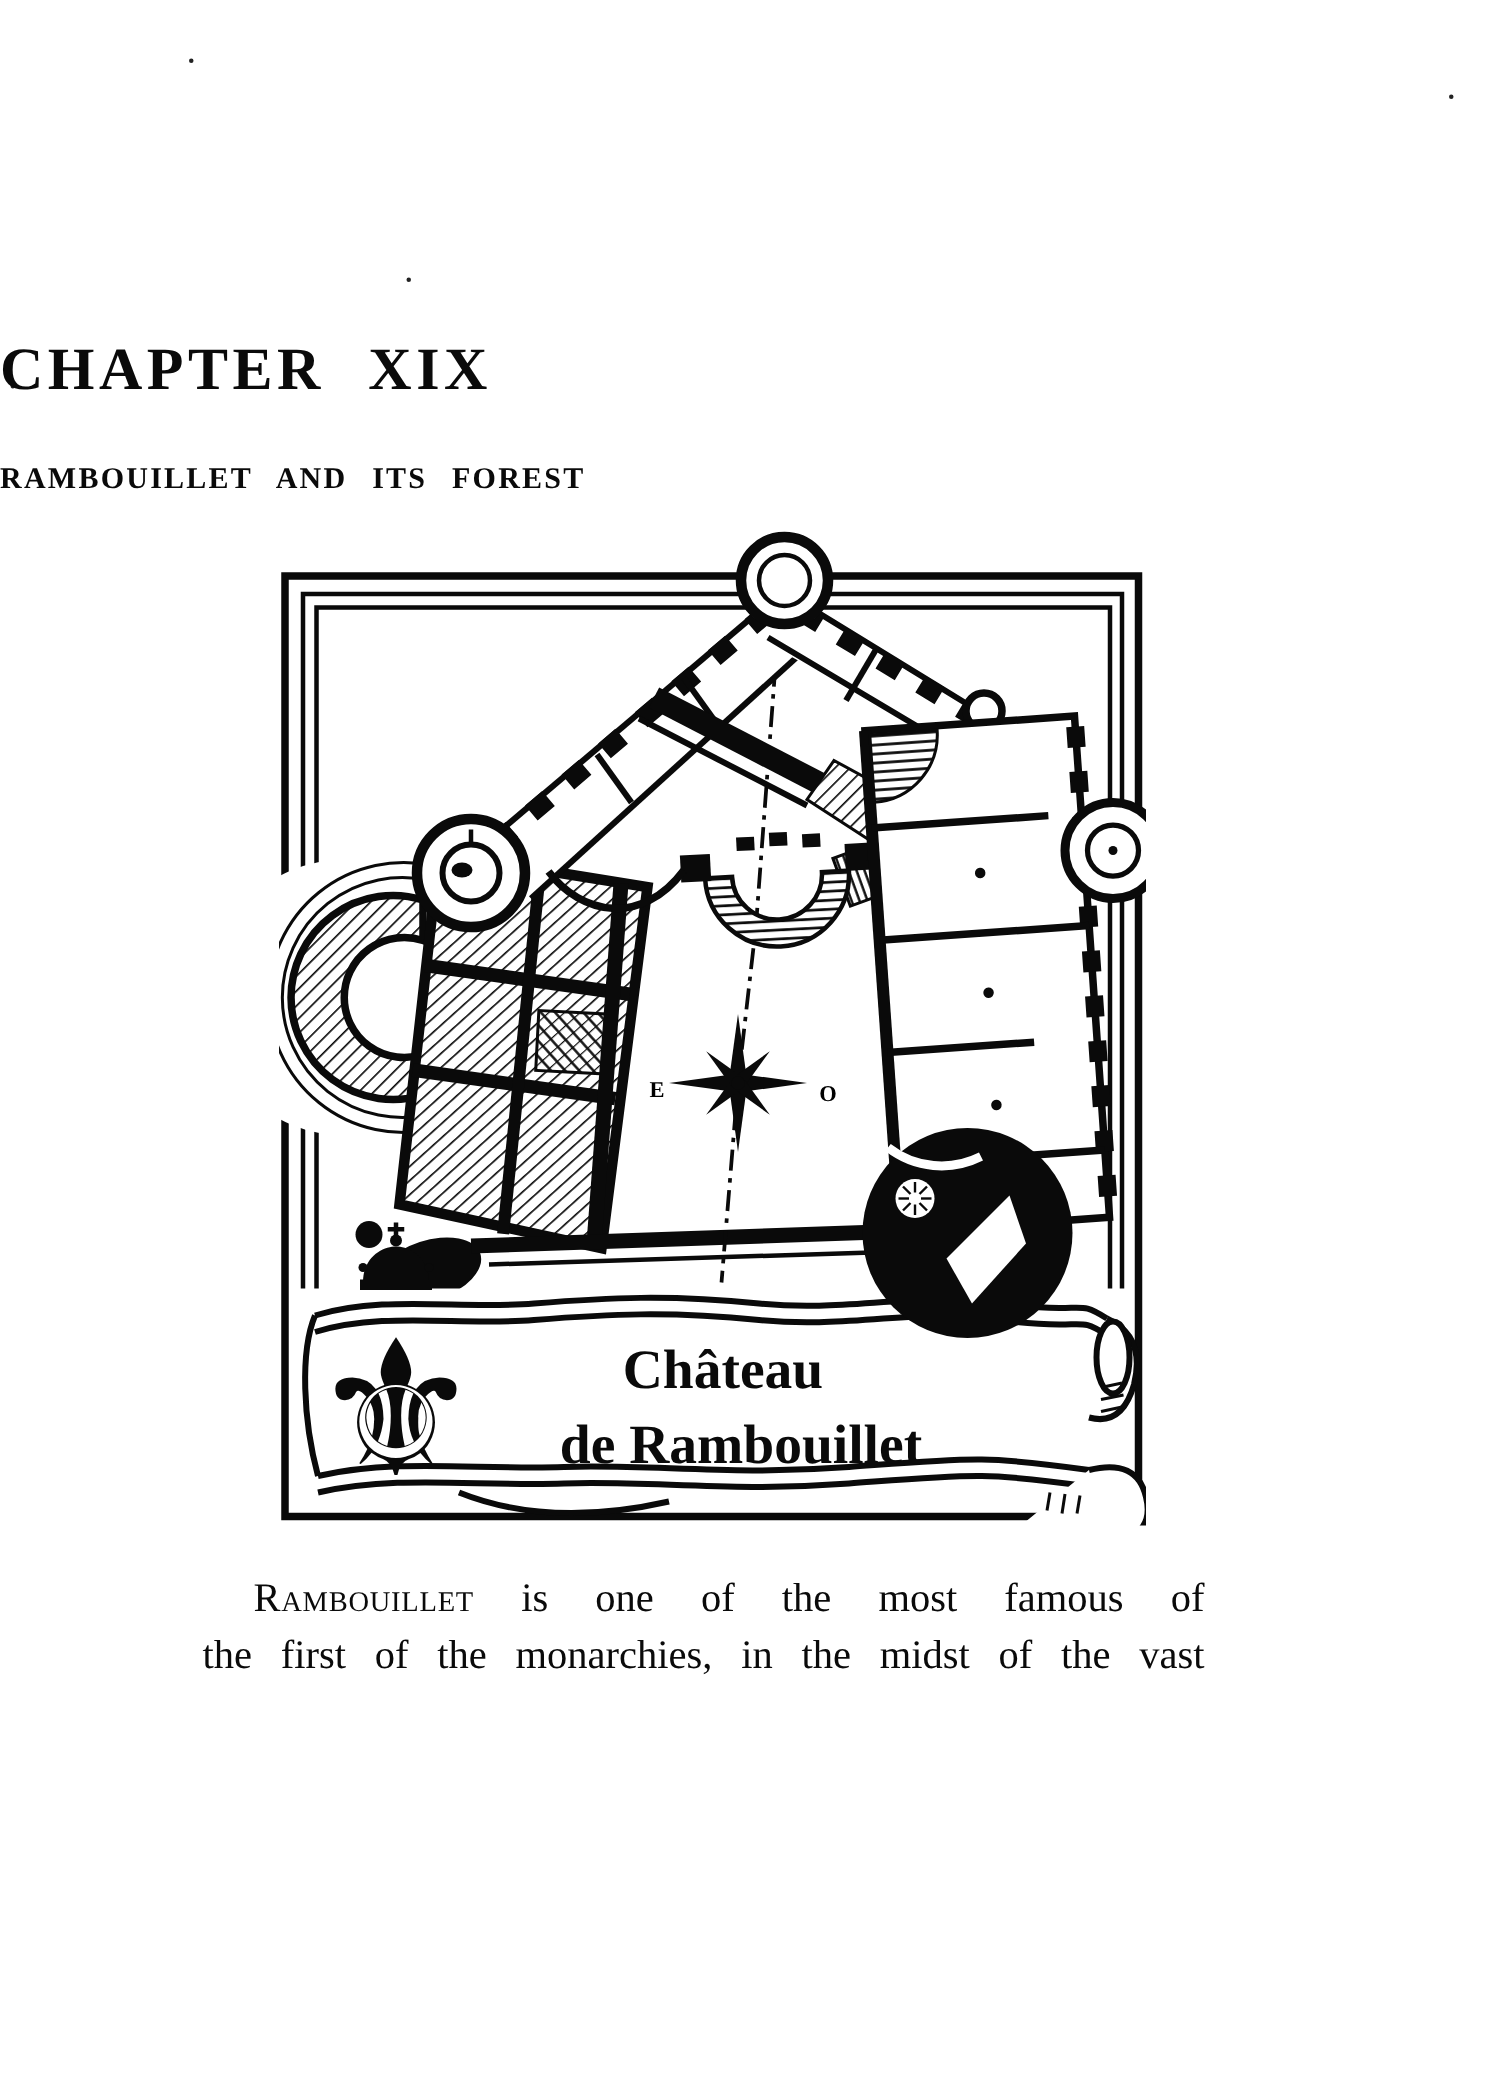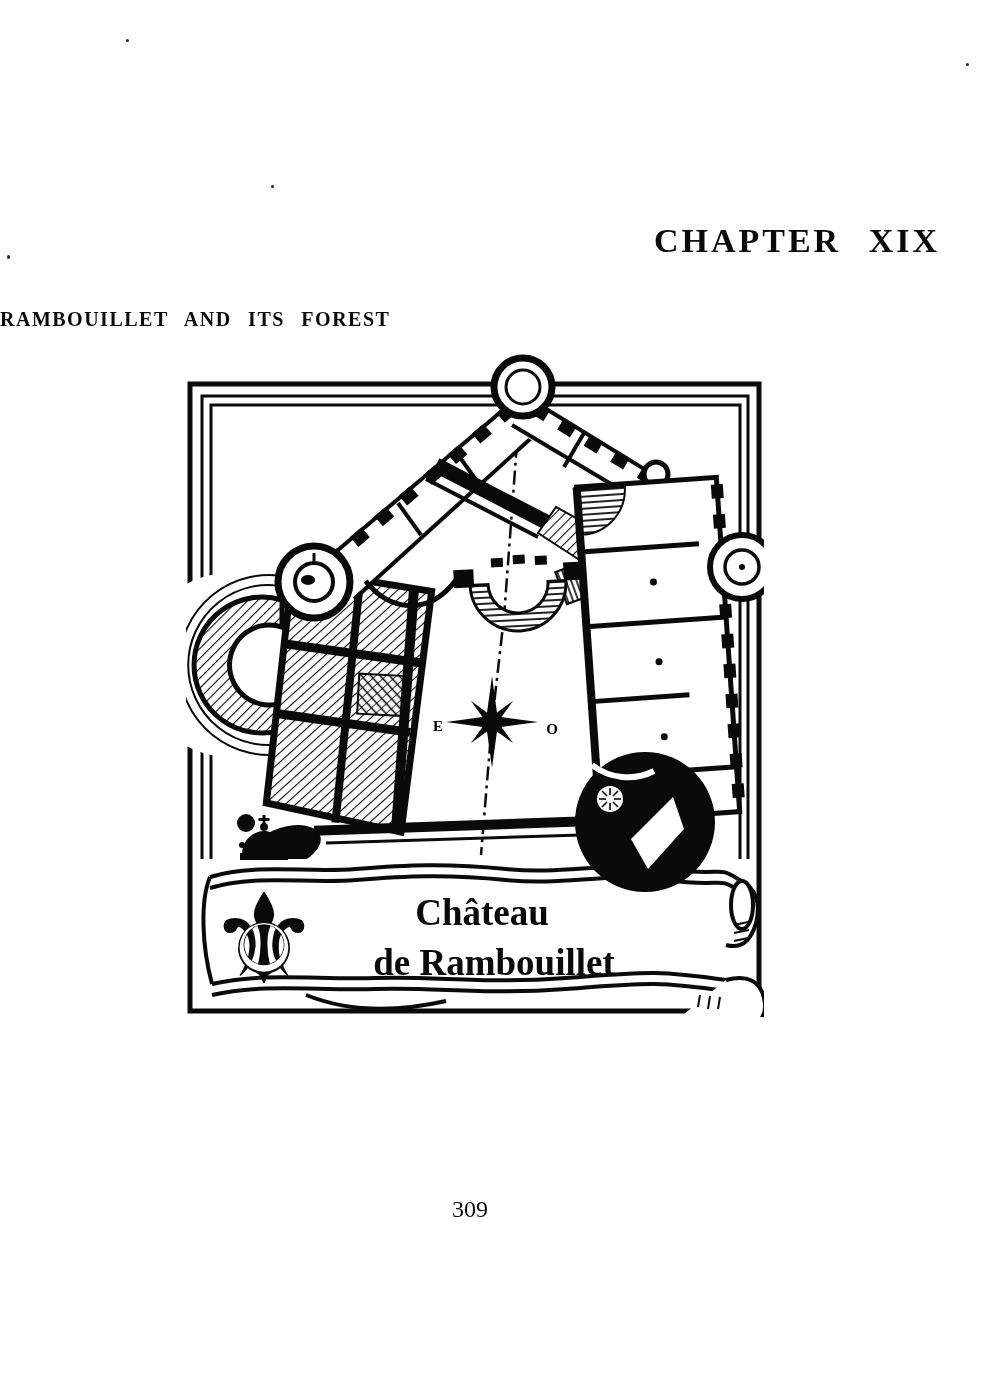--- a/index.html
+++ b/index.html
@@ -1,20 +1,20 @@
 <!DOCTYPE html>
 <html><head>
 <meta charset="utf-8">
 <style>
   html,body{margin:0;padding:0;background:#e8e8e8;}
   .page{position:relative;width:1000px;height:1389px;background:#ffffff;overflow:hidden;
         font-family:"Liberation Serif", serif;color:#0a0a0a;}
   .speck{position:absolute;background:#222;border-radius:50%;}
-  .chapter-heading{position:absolute;left:0;top:222px;width:940px;text-align:right;
-        font-size:34px;font-weight:bold;letter-spacing:3px;word-spacing:16px;}
+  .chapter-heading{position:absolute;left:0;top:222px;width:940px;text-align:left;
+        font-size:40px;font-weight:bold;letter-spacing:3px;word-spacing:16px;}
   .chapter-subtitle{position:absolute;left:0;top:308px;width:940px;text-align:left;
         font-size:20px;font-weight:bold;letter-spacing:1.5px;word-spacing:10px;}
   .figure{position:absolute;left:186px;top:347px;width:578px;height:670px;}
   .figure svg{display:block;}
   .body-paragraph{position:absolute;left:135px;top:1046px;width:668px;
         font-size:27px;line-height:38px;}
   .pline{text-align:justify;text-align-last:justify;white-space:normal;height:38px;overflow:visible;}
   .pline.first{padding-left:34px;}
   .lead{font-variant:small-caps;letter-spacing:0.5px;}
   .page-number{position:absolute;left:0;top:1196px;width:940px;text-align:center;font-size:24px;}
@@ -219,16 +219,17 @@
       <rect x="-5.5" y="-27" width="11" height="3"></rect>
     </g>
     <text x="78" y="606" font-size="126" text-anchor="middle" fill="#0a0a0a" style="font-family:&quot;DejaVu Sans&quot;, sans-serif;">⚜</text>
 
     <text class="cap" x="296" y="548" font-size="37" text-anchor="middle" fill="#0a0a0a">Château</text>
     <text class="cap" x="308" y="598" font-size="37" text-anchor="middle" fill="#0a0a0a">de Rambouillet</text>
   </svg>
   </figure>
 
   <div class="body-paragraph">
+    <div class="pline first"><span class="lead">Rambouillet</span><span> is one of the most famous of</span></div>
+    <div class="pline">the first of the monarchies, in the midst of the vast</div>
   </div>
 
-  <div class="page-number">309</div>
 </div>
 
 </body></html>

